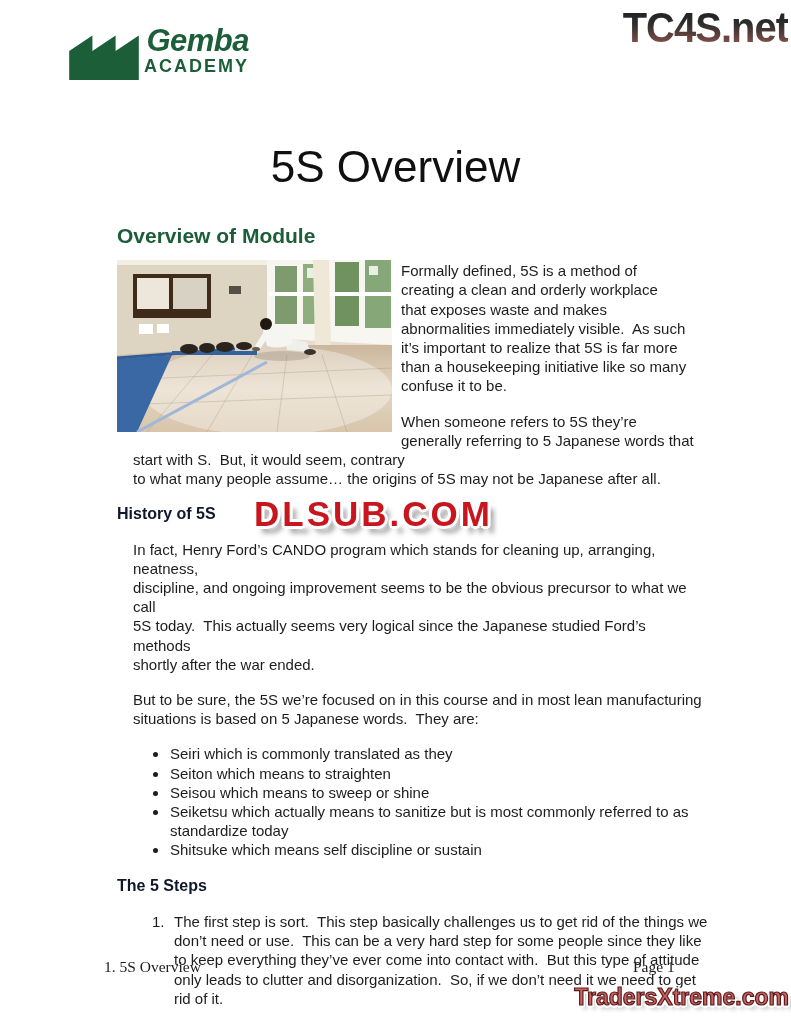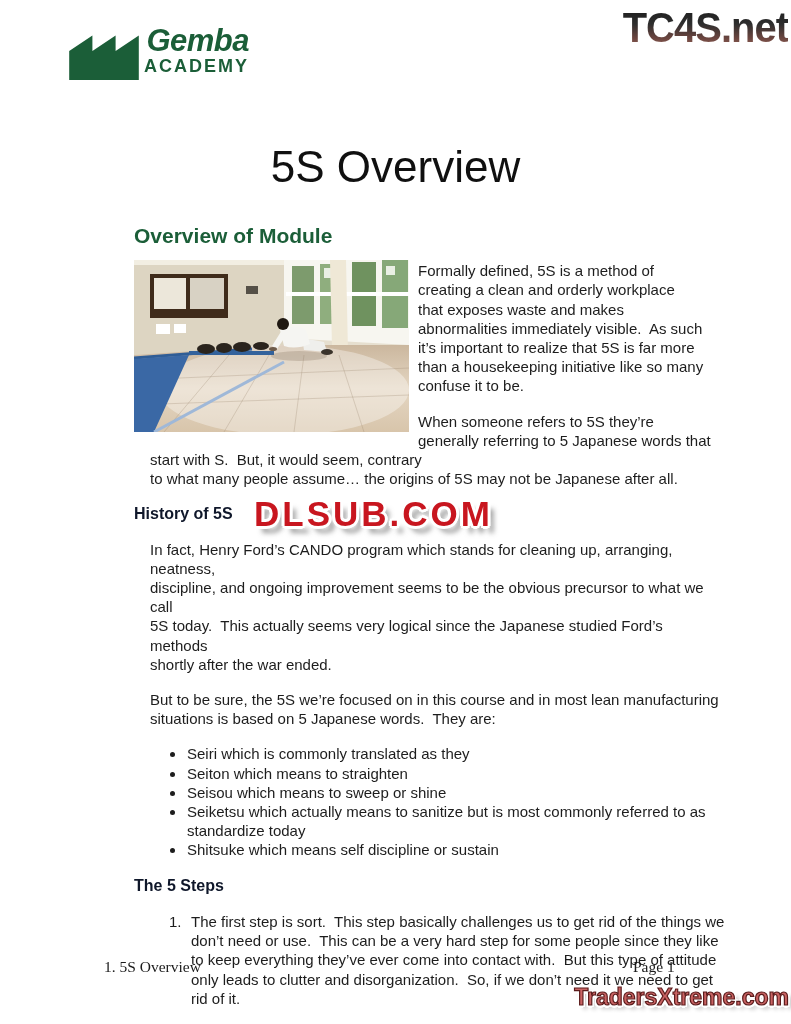--- a/index.html
+++ b/index.html
@@ -60,21 +60,21 @@
 
   
   .doc-title {
     position:absolute; top:142px; left:0; width:100%;
     text-align:center; font-size:44px; font-weight:400; color:#101010;
     letter-spacing:0;
   }
 
   
   .content {
-    position:absolute; left:134px; top:226px; width:601px;
+    position:absolute; left:117px; top:226px; width:601px;
     font-size:15px; line-height:19.2px;
   }
   .content h2 {
     margin:0 0 13px 0; font-size:21px; font-weight:bold; color:var(--brand_green);
   }
   .content h3 { margin:16px 0 13px 0; font-size:16px; font-weight:bold; color:#0f172a; clear:both; }
   .content h3.steps-heading { margin-bottom:17px; }
   .content p { margin:16px; white-space:pre-wrap; }
   .photo-wrap { float:left; width:275px; height:172px; margin:2px 9px 0 0; }
   .photo-wrap svg { display:block; width:275px; height:172px; }

